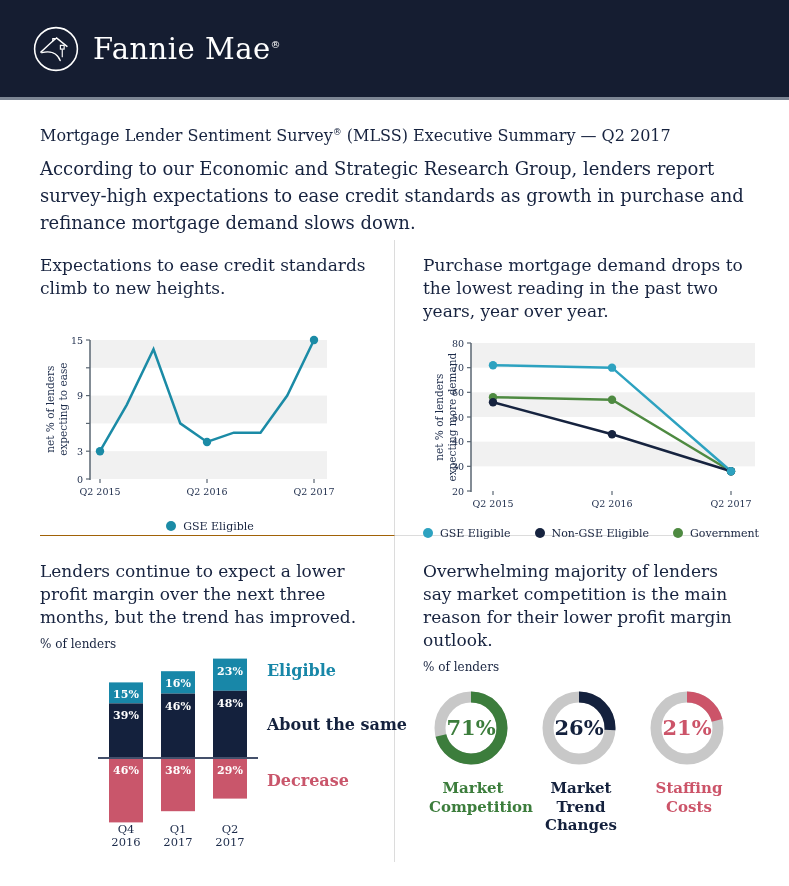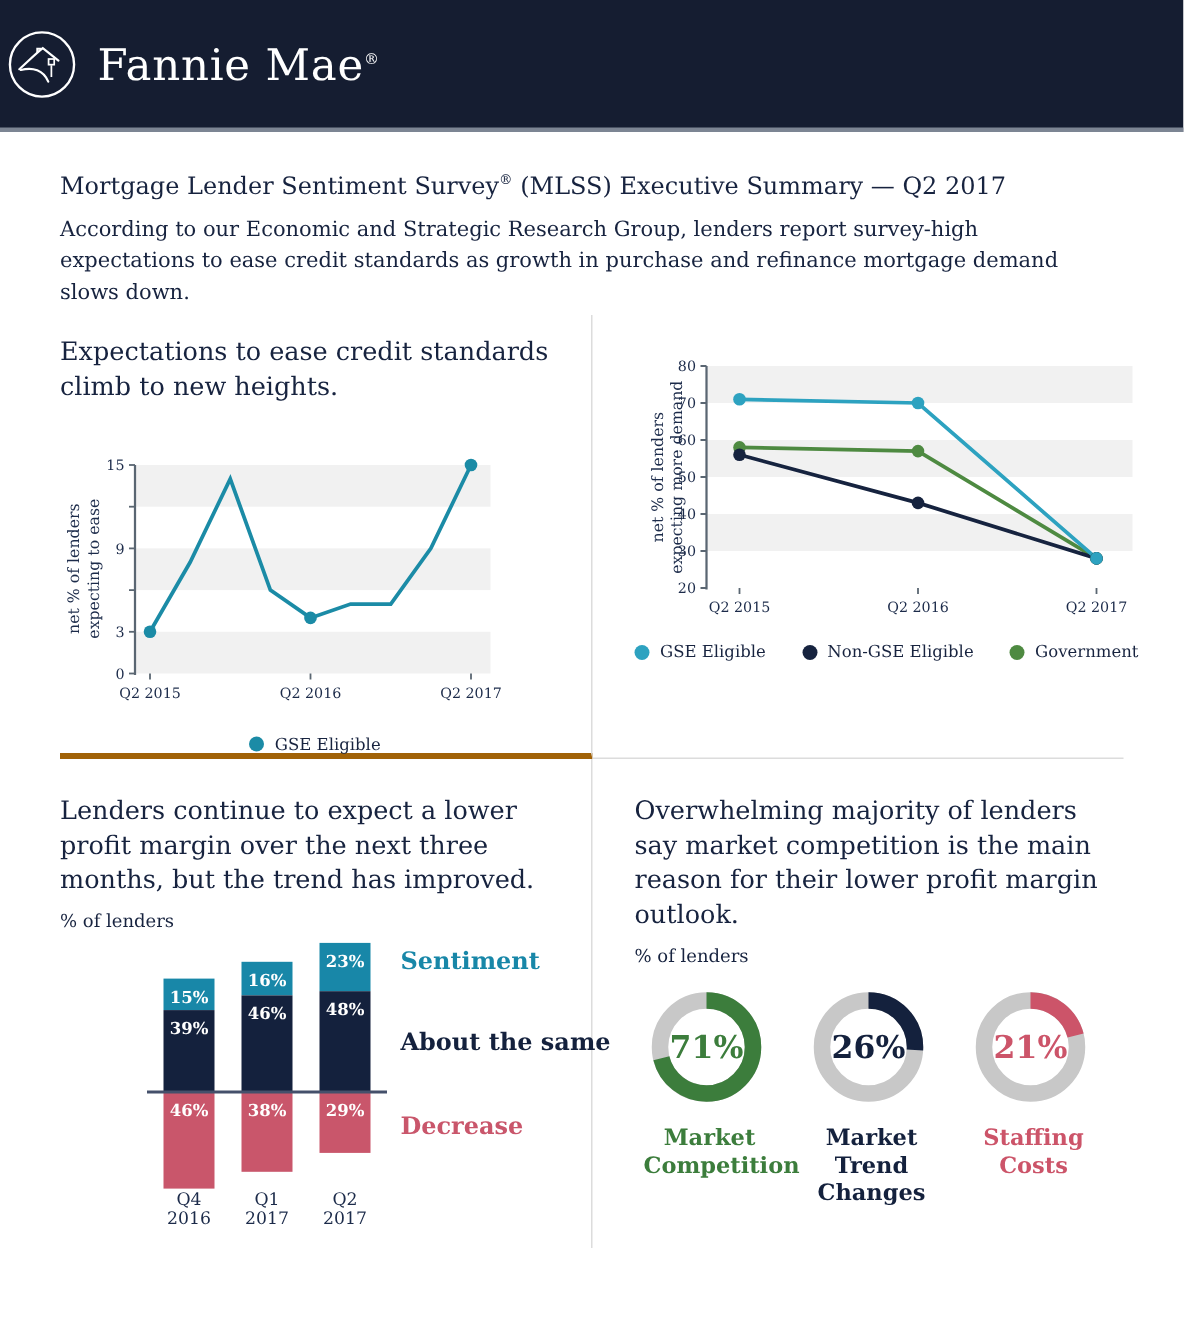--- a/index.html
+++ b/index.html
@@ -2,33 +2,33 @@
 <html><head>
 <meta charset="utf-8">
 <style>
   html,body { margin:0; padding:0; }
   body {
     width:789px; height:886px; overflow:hidden;
     background:#ffffff; color:#17233f;
     font-family:"DejaVu Serif", serif;
   }
   .header {
-    height:88px; background:#151d31; border-bottom:3px solid #7c8593;
-    display:flex; align-items:center; padding-left:4px; box-sizing:border-box;
+    height:100px; background:#151d31; border-bottom:3px solid #7c8593;
+    display:flex; align-items:center; padding-left:32px; box-sizing:border-box;
   }
   .brand { color:#ffffff; font-size:29px; margin-left:13px; letter-spacing:0.5px; }
   .brand sup { font-size:10px; vertical-align:super; }
   .content { padding:0 40px; }
   .kicker { margin-top:26px; font-size:16px; }
   .kicker sup { font-size:9px; vertical-align:super; }
   .headline { font-size:25.5px; font-weight:bold; line-height:1.27; margin-top:10px; max-width:712px; }
-  .intro { font-size:14px; line-height:1.5; margin-top:10px; max-width:706px; }
+  .intro { font-size:18px; line-height:1.5; margin-top:10px; max-width:706px; }
   .grid { display:grid; grid-template-columns:355px 354px; margin-top:4px; }
   .cell { box-sizing:border-box; }
-  .tl { border-right:1px solid #dcdcdc; border-bottom:4px solid #a16207; height:296px; padding-top:14px; }
+  .tl { border-right:1px solid #dcdcdc; border-bottom:1px solid #a16207; height:296px; padding-top:14px; }
   .tr { border-bottom:1px solid #dcdcdc; height:296px; padding:14px 0 0 28px; }
   .bl { border-right:1px solid #dcdcdc; height:326px; padding-top:24px; }
   .br { height:326px; padding:24px 0 0 28px; }
   .panel-title { font-size:17px; line-height:1.35; max-width:332px; }
   .chart-wrap { position:relative; }
   .wrap-ease { margin-top:24px; }
   .wrap-demand { margin-top:6px; }
   svg { display:block; }
   svg text { font-family:"DejaVu Serif", serif; }
   text.tick { font-size:9.5px; fill:#1c2b4a; }
@@ -114,20 +114,21 @@
         <div class="legend-row legend-center">
           <div class="legend-item">
             <span class="legend-dot" style="background-color: rgb(27, 139, 166);"></span>
             <span>GSE Eligible</span>
           </div>
         </div>
       </div>
     </div>
 
     <div class="cell tr">
+      <div class="panel-title">Purchase mortgage demand drops to the lowest reading in the past two years, year over year.</div>
       <div class="chart-wrap wrap-demand">
         <div class="ylabel ylabel-demand">net % of lenders
 expecting more demand</div>
         <svg id="svg-demand" width="340" height="186">
             <rect x="48" y="14" width="284" height="24.666666666666657" fill="#f1f1f1"></rect>
             <rect x="48" y="63.33333333333334" width="284" height="24.666666666666657" fill="#f1f1f1"></rect>
             <rect x="48" y="112.66666666666667" width="284" height="24.66666666666667" fill="#f1f1f1"></rect>
             <line x1="48" y1="14" x2="48" y2="163" stroke="#5a6672" stroke-width="1.5"></line>
             <line x1="44" y1="162" x2="48" y2="162" stroke="#5a6672" stroke-width="1.2"></line>
             <line x1="44" y1="137.33333333333334" x2="48" y2="137.33333333333334" stroke="#5a6672" stroke-width="1.2"></line>
@@ -204,21 +205,21 @@
             <rect x="173" y="37.80000000000001" width="34" height="67.19999999999999" fill="#14213d"></rect>
             <rect x="173" y="105" width="34" height="40.599999999999994" fill="#c9566b"></rect>
             <text x="190" y="21.60000000000001" text-anchor="middle" class="bar-label">23%</text>
             <text x="190" y="53.80000000000001" text-anchor="middle" class="bar-label">48%</text>
             <text x="190" y="121" text-anchor="middle" class="bar-label">29%</text>
             <text x="190" y="180" text-anchor="middle" class="cat">Q2</text>
             <text x="190" y="193" text-anchor="middle" class="cat">2017</text>
             <line x1="58" y1="105" x2="218" y2="105" stroke="#44506b" stroke-width="2"></line>
           </svg>
         <div class="bar-side-labels">
-          <span class="side-increase" style="color: rgb(24, 135, 168);">Sentiment</span>
+          <span class="side-increase" style="color: rgb(24, 135, 168);">Eligible</span>
           <span class="side-same" style="color: rgb(20, 33, 61);">About the same</span>
           <span class="side-decrease" style="color: rgb(201, 86, 107);">Decrease</span>
         </div>
       </div>
     </div>
 
     <div class="cell br">
       <div class="panel-title">Overwhelming majority of lenders say market competition is the main reason for their lower profit margin outlook.</div>
       <div class="unit-label">% of lenders</div>
       <div class="donut-row" id="donut-row">

